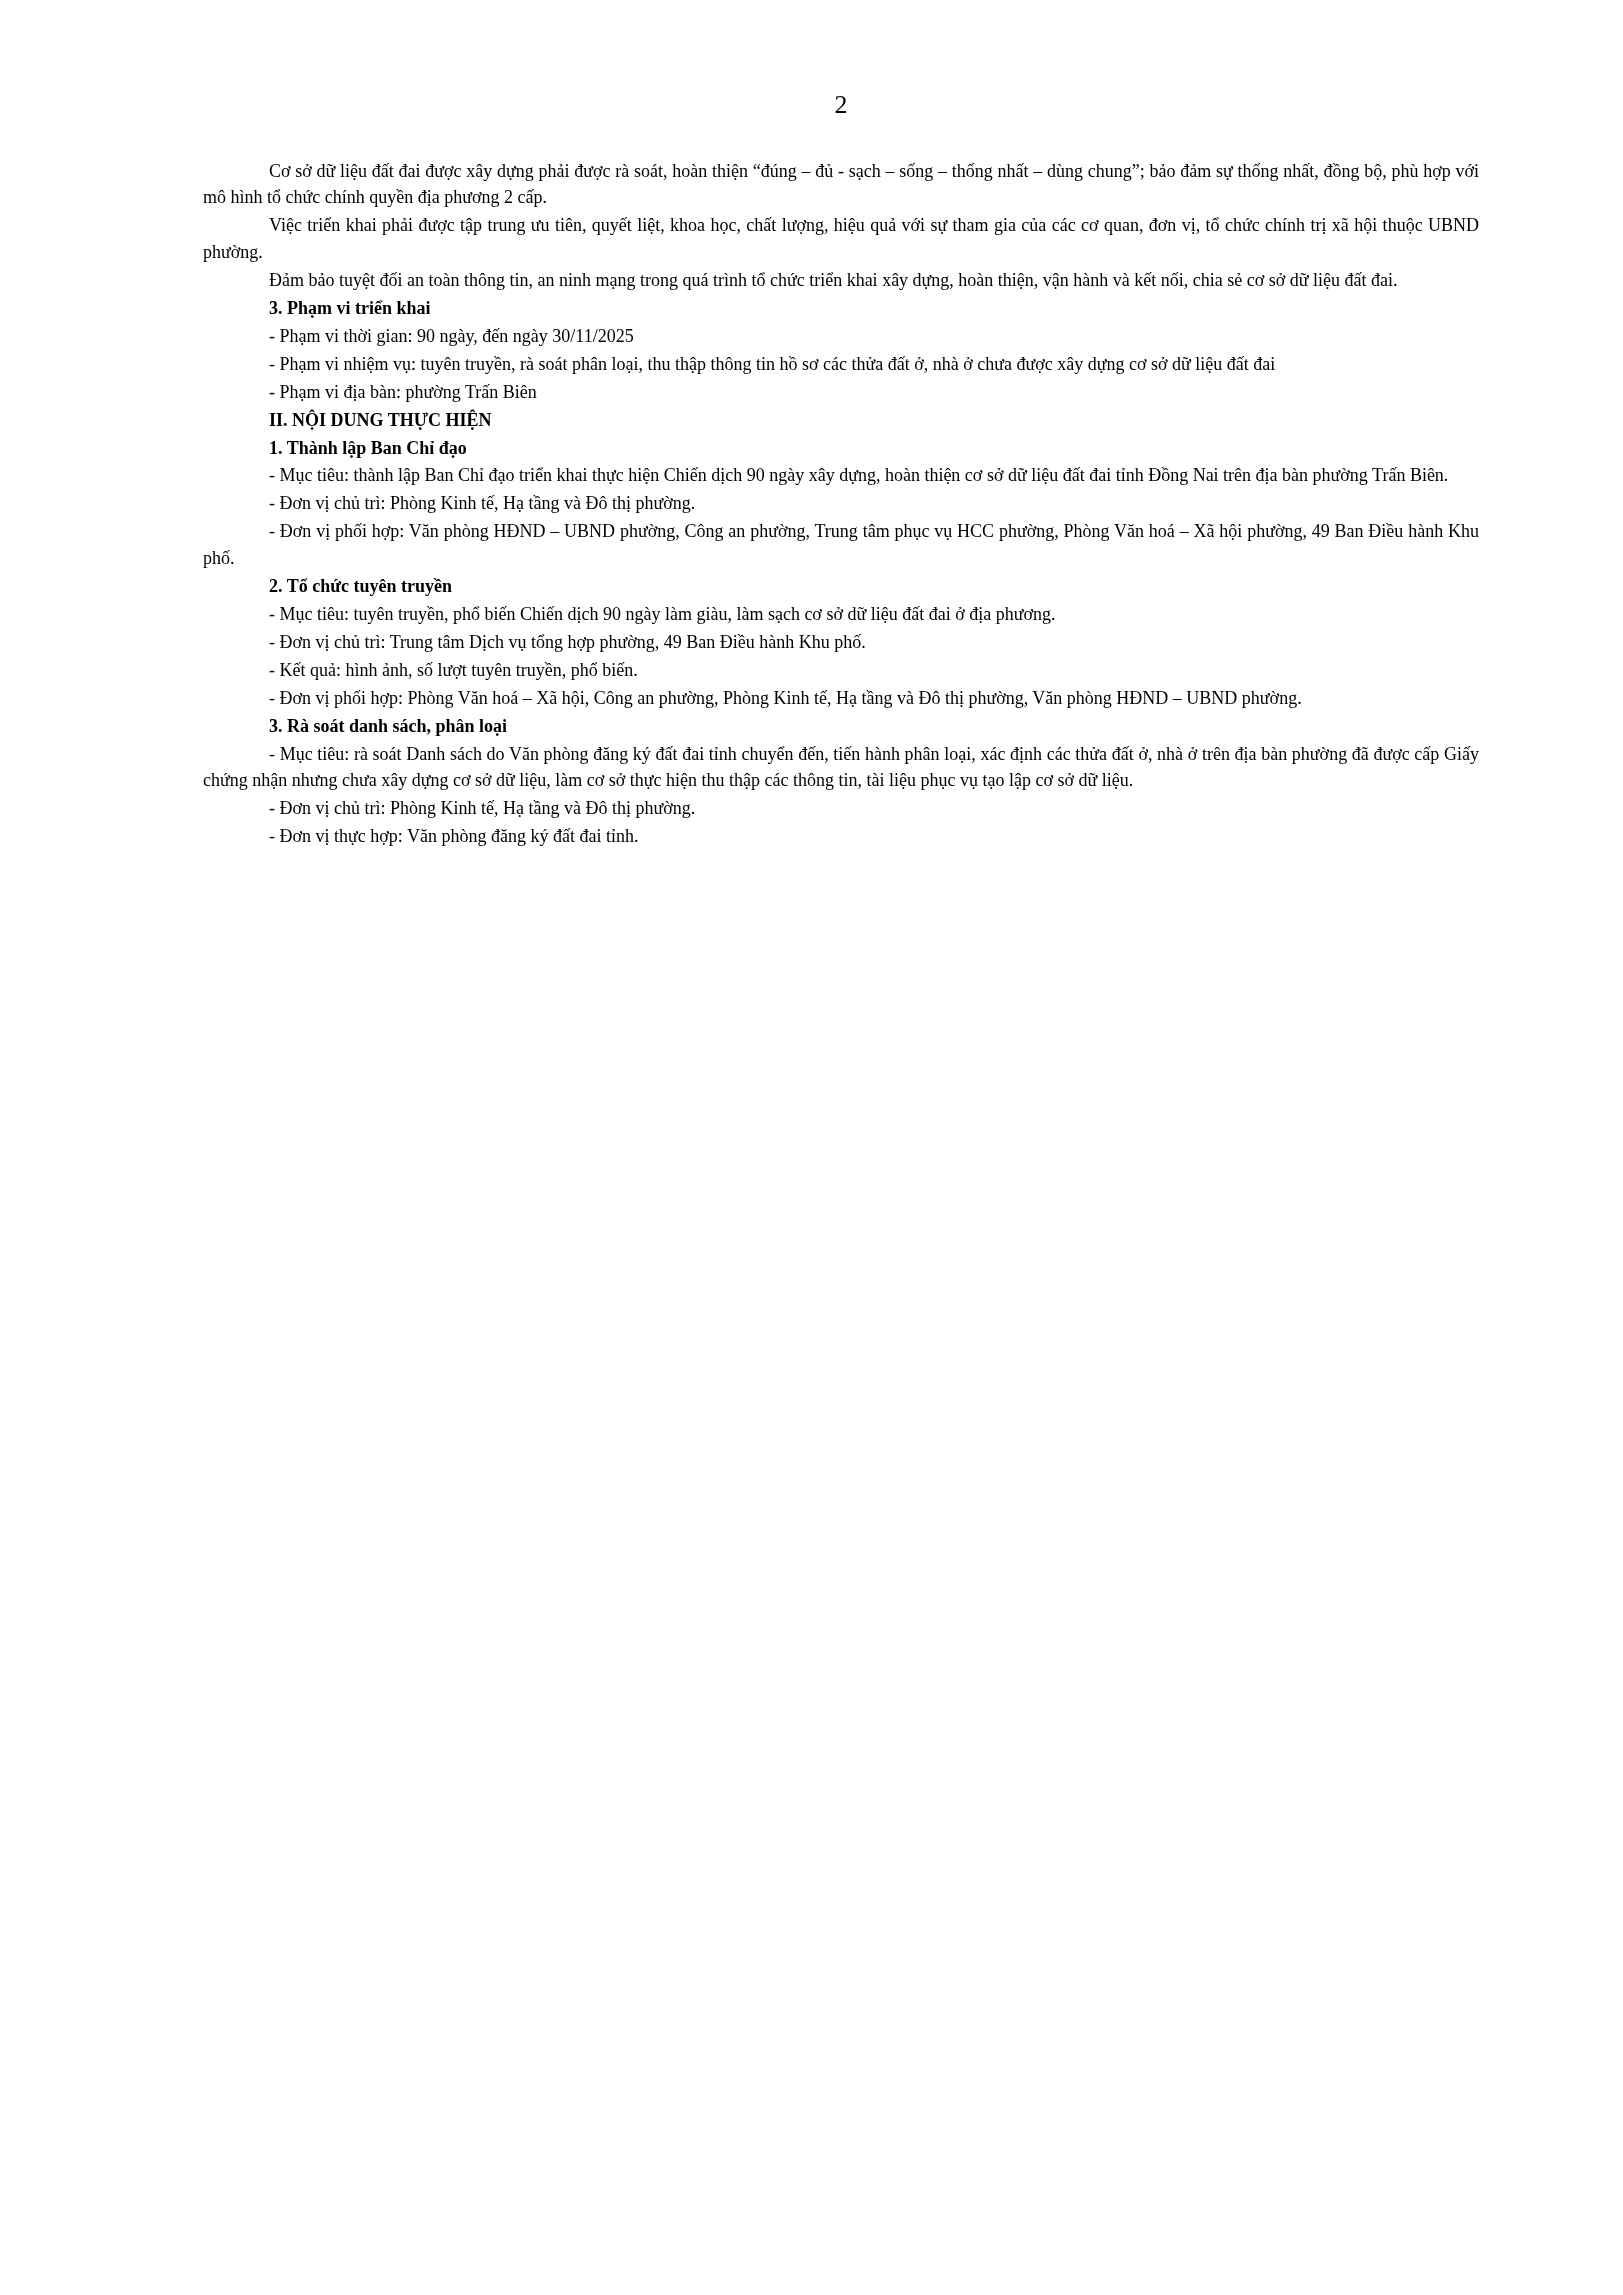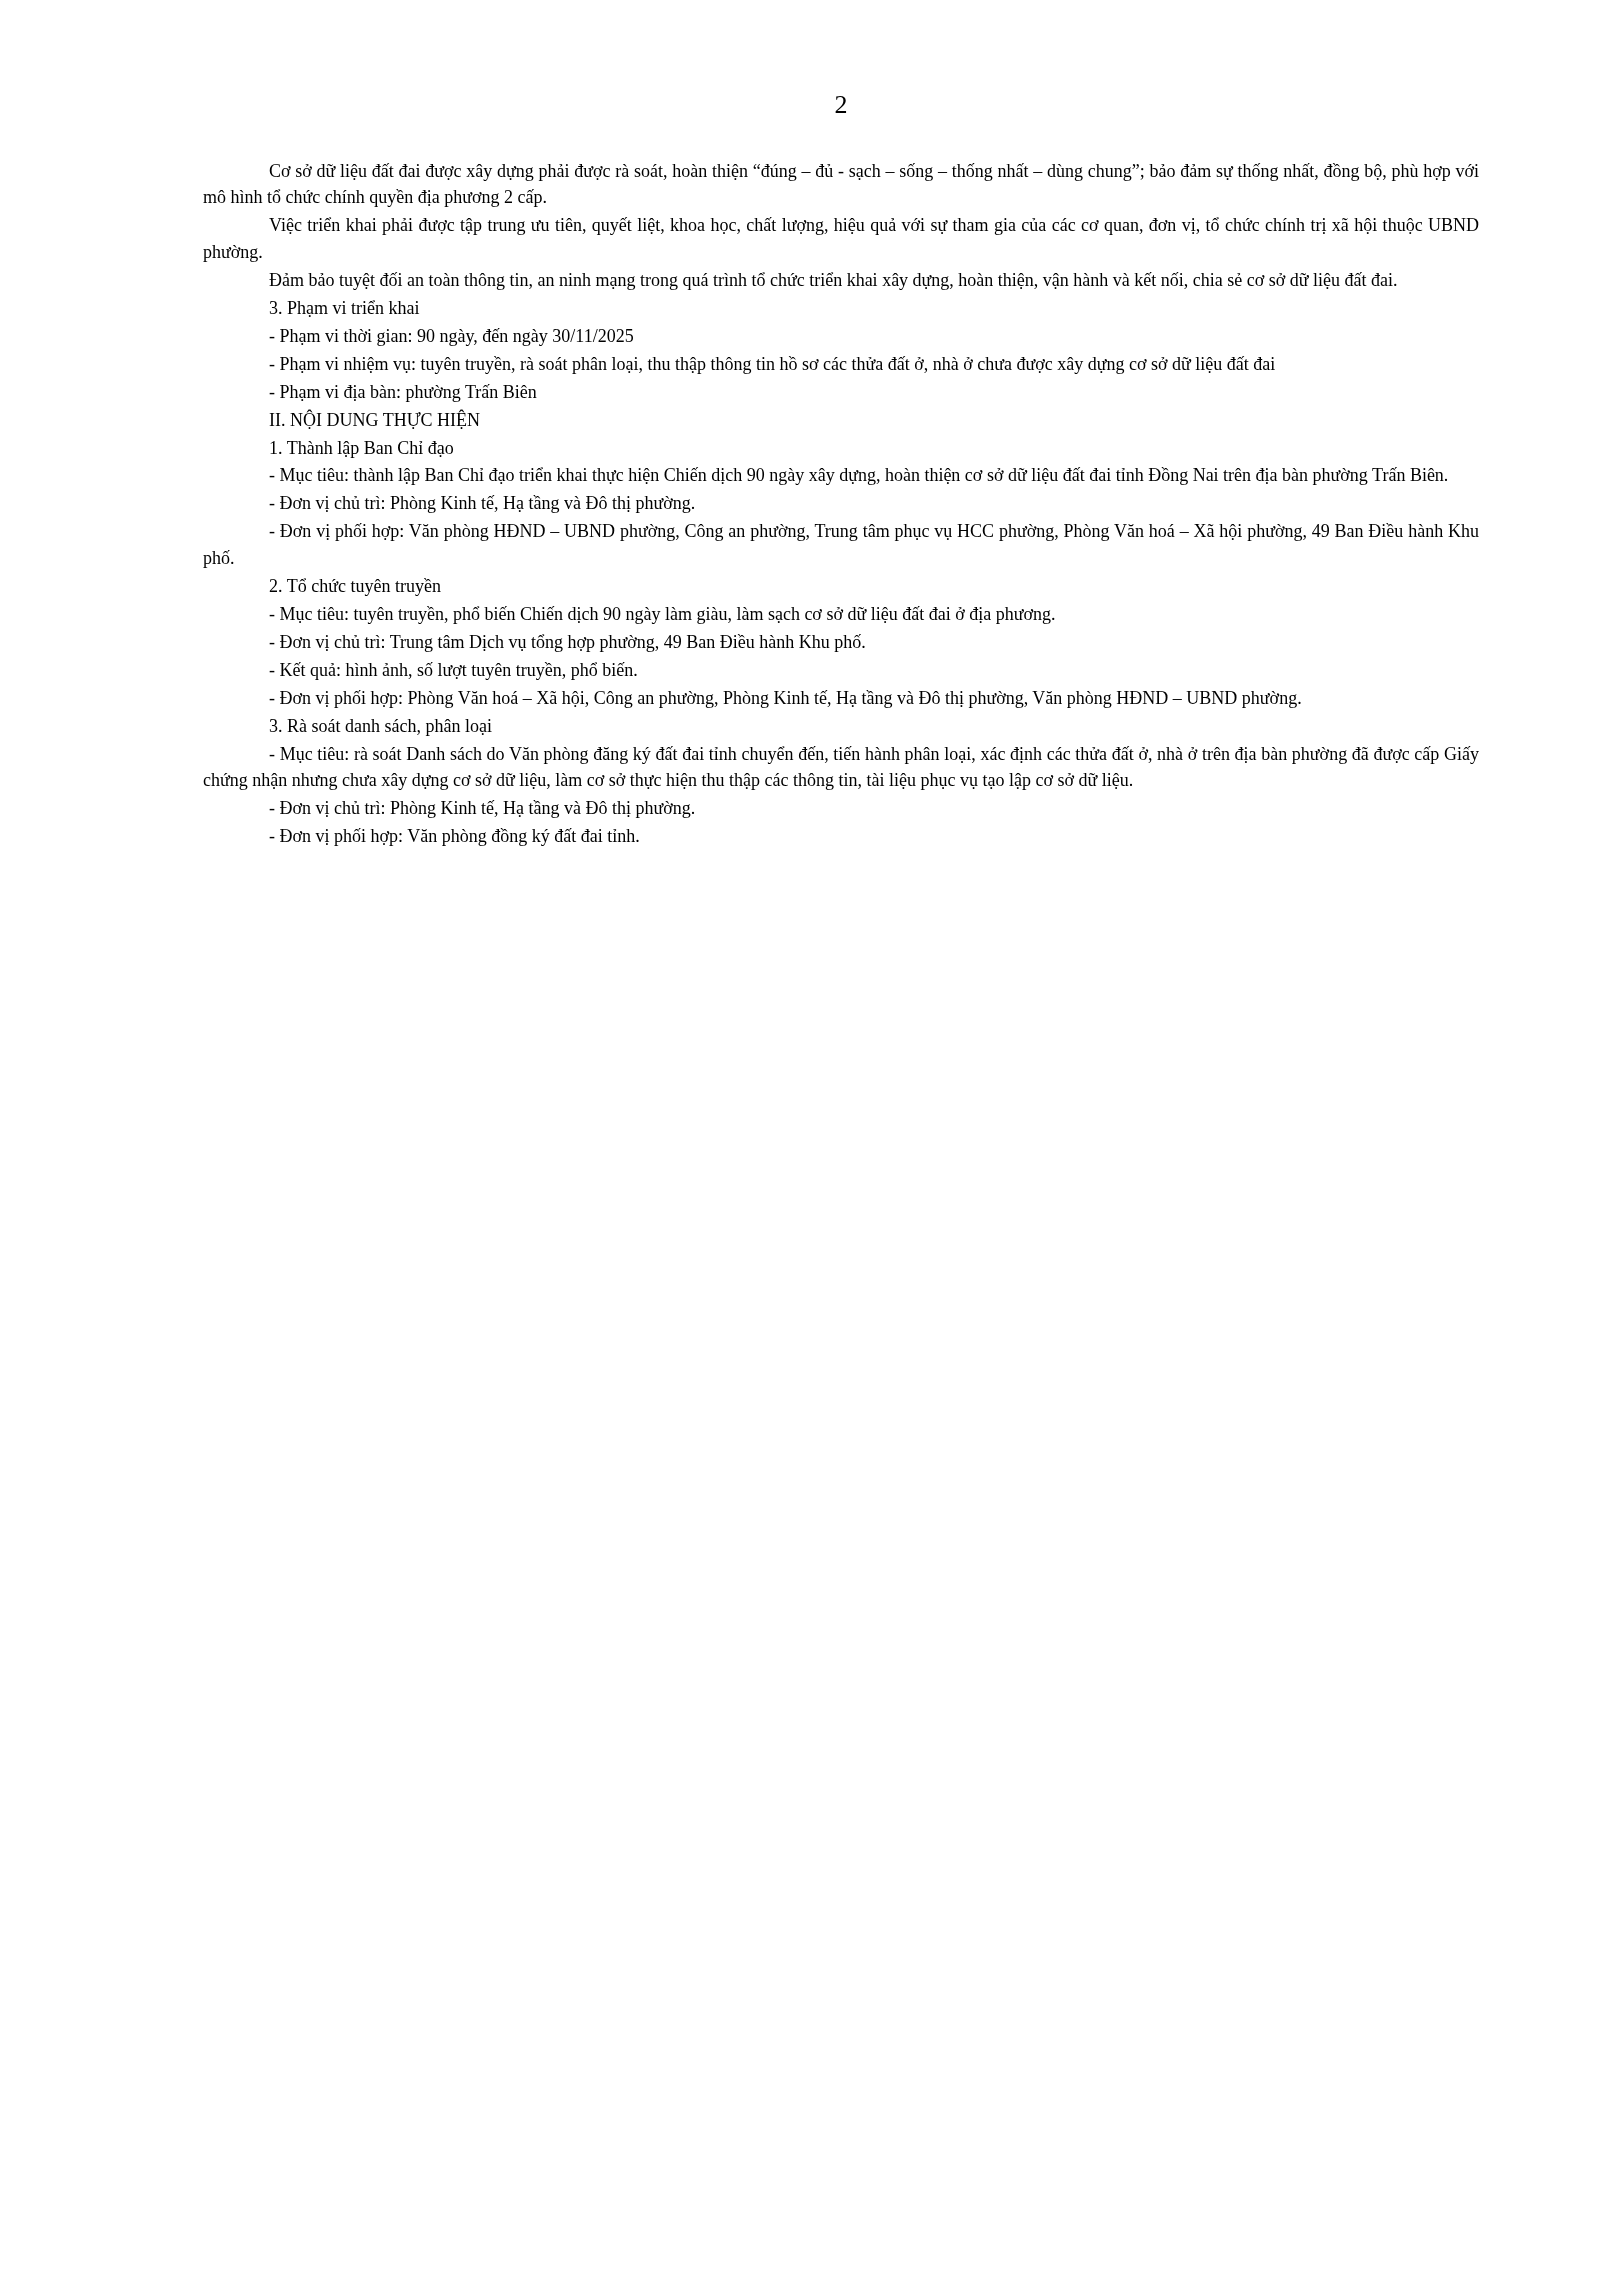--- a/index.html
+++ b/index.html
@@ -31,21 +31,21 @@
     text-justify: inter-word;
     margin: 0;
   }
   p.para {
     margin: 0 0 1.5px 0;
     text-indent: 66px;
   }
   p.heading {
     margin: 0 0 1.5px 0;
     text-indent: 66px;
-    font-weight: normal;
+    font-weight: bold;
   }
   .bold {
     font-weight: normal;
   }
 </style>
 </head>
 <body>
 
 <div class="page">
 
@@ -87,17 +87,17 @@
     <p class="para">- Kết quả: hình ảnh, số lượt tuyên truyền, phổ biến.</p>
 
     <p class="para">- Đơn vị phối hợp: Phòng Văn hoá – Xã hội, Công an phường, Phòng Kinh tế, Hạ tầng và Đô thị phường, Văn phòng HĐND – UBND phường.</p>
 
     <p class="heading">3. Rà soát danh sách, phân loại</p>
 
     <p class="para"><span class="bold">- Mục tiêu:</span><span> rà soát Danh sách do Văn phòng đăng ký đất đai tỉnh chuyển đến, tiến hành phân loại, xác định các thửa đất ở, nhà ở trên địa bàn phường đã được cấp Giấy chứng nhận nhưng chưa xây dựng cơ sở dữ liệu, làm cơ sở thực hiện thu thập các thông tin, tài liệu phục vụ tạo lập cơ sở dữ liệu.</span></p>
 
     <p class="para">- Đơn vị chủ trì: Phòng Kinh tế, Hạ tầng và Đô thị phường.</p>
 
-    <p class="para">- Đơn vị phối hợp: Văn phòng đồng ký đất đai tỉnh.</p>
+    <p class="para">- Đơn vị thực hợp: Văn phòng đăng ký đất đai tỉnh.</p>
 
   </div>
 </div>
 
 
 </body></html>

